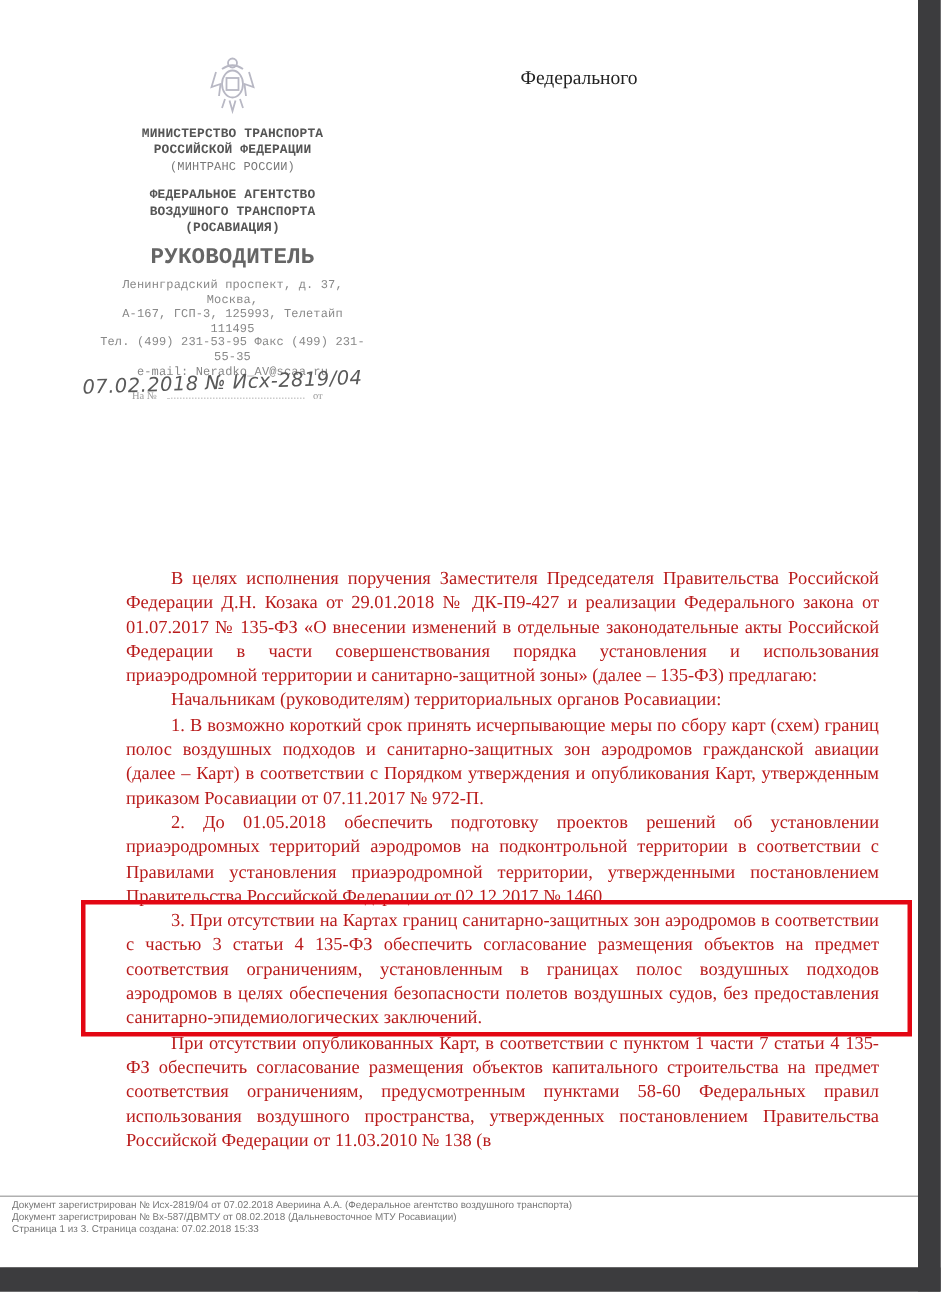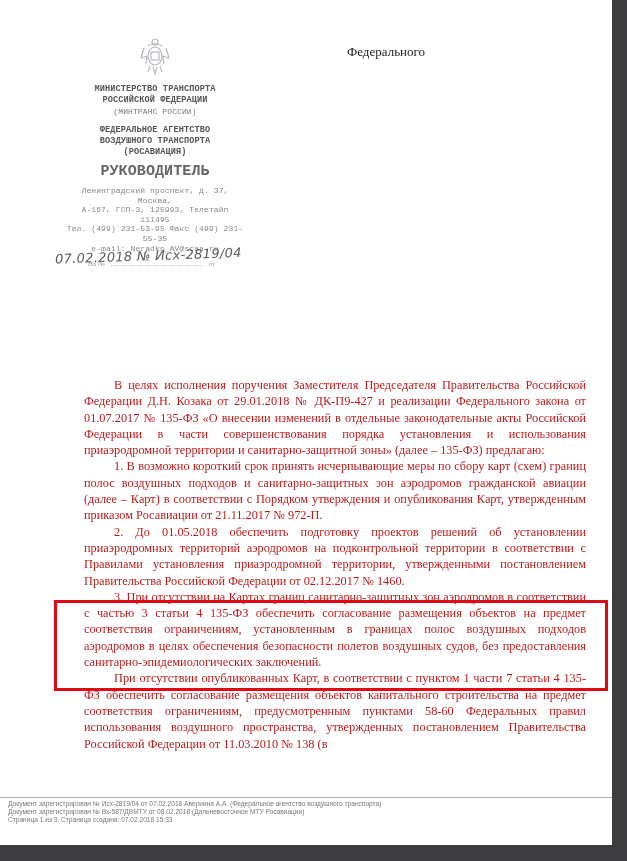--- a/index.html
+++ b/index.html
@@ -119,21 +119,22 @@
     <span>На №</span><span class="dots"></span><span>от</span>
   </div>
 
   <div class="recipient">
     <div>Федерального</div>
   </div>
 
 
   <div class="body-text">
     <p>В целях исполнения поручения Заместителя Председателя Правительства Российской Федерации Д.Н. Козака от 29.01.2018 № ДК-П9-427 и реализации Федерального закона от 01.07.2017 № 135-ФЗ «О внесении изменений в отдельные законодательные акты Российской Федерации в части совершенствования порядка установления и использования приаэродромной территории и санитарно-защитной зоны» (далее – 135-ФЗ) предлагаю:</p>
-    <p>1. В возможно короткий срок принять исчерпывающие меры по сбору карт (схем) границ полос воздушных подходов и санитарно-защитных зон аэродромов гражданской авиации (далее – Карт) в соответствии с Порядком утверждения и опубликования Карт, утвержденным приказом Росавиации от 21.11.2017 № 972-П.</p>
+    <p>Начальникам (руководителям) территориальных органов Росавиации:</p>
+    <p>1. В возможно короткий срок принять исчерпывающие меры по сбору карт (схем) границ полос воздушных подходов и санитарно-защитных зон аэродромов гражданской авиации (далее – Карт) в соответствии с Порядком утверждения и опубликования Карт, утвержденным приказом Росавиации от 07.11.2017 № 972-П.</p>
     <p>2. До 01.05.2018 обеспечить подготовку проектов решений об установлении приаэродромных территорий аэродромов на подконтрольной территории в соответствии с Правилами установления приаэродромной территории, утвержденными постановлением Правительства Российской Федерации от 02.12.2017 № 1460.</p>
     <p>3. При отсутствии на Картах границ санитарно-защитных зон аэродромов в соответствии с частью 3 статьи 4 135-ФЗ обеспечить согласование размещения объектов на предмет соответствия ограничениям, установленным в границах полос воздушных подходов аэродромов в целях обеспечения безопасности полетов воздушных судов, без предоставления санитарно-эпидемиологических заключений.</p>
     <p>При отсутствии опубликованных Карт, в соответствии с пунктом 1 части 7 статьи 4 135-ФЗ обеспечить согласование размещения объектов капитального строительства на предмет соответствия ограничениям, предусмотренным пунктами 58-60 Федеральных правил использования воздушного пространства, утвержденных постановлением Правительства Российской Федерации от 11.03.2010 № 138 (в</p>
   </div>
 
   <div class="highlight-box"></div>
 
   <div class="rule"></div>
   <div class="footer">
     <div>Документ зарегистрирован № Исх-2819/04 от 07.02.2018 Авериина А.А. (Федеральное агентство воздушного транспорта)</div>

